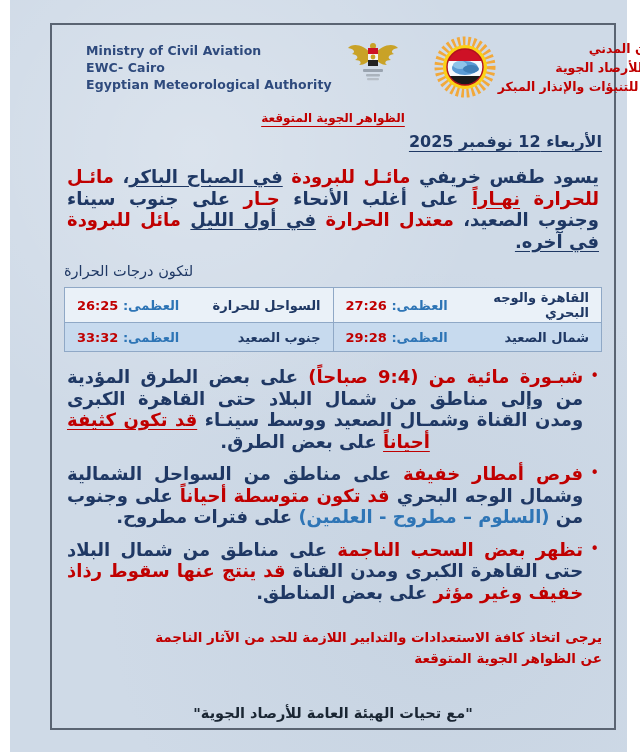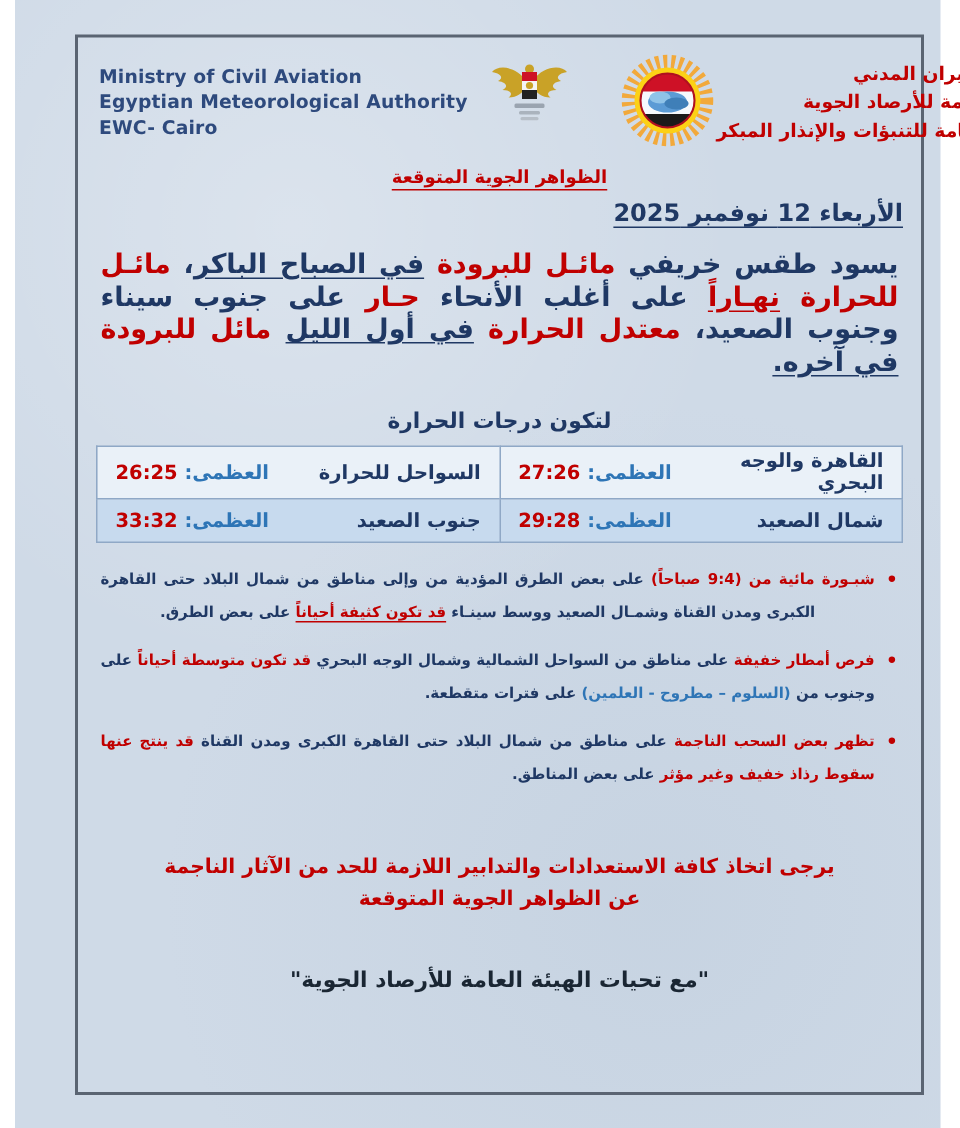--- a/index.html
+++ b/index.html
@@ -22,21 +22,21 @@
   }
   .frame{
     position:absolute;left:40px;top:23px;width:566px;height:707px;
     border:2px solid var(--frame);
     padding:14px 12px 0 12px;
   }
   
   .hdr{display:flex;align-items:flex-start}
   .eng{
     color:var(--eng);font-weight:bold;font-size:12.5px;line-height:17px;
-    margin:3px 0 0 2px;white-space:nowrap;letter-spacing:.1px;
+    margin:3px 0 0 22px;white-space:nowrap;letter-spacing:.1px;
   }
   .logo-eagle{margin:1px 0 0 14px;flex:none}
   .logo-sun{margin:-4px 0 0 34px;flex:none}
   .ara{
     margin-right:auto;margin-left:2px;direction:rtl;text-align:right;
     color:var(--red);font-weight:bold;font-size:12.5px;line-height:19px;white-space:nowrap;
   }
   
   .title{
     margin-top:12px;text-align:center;direction:rtl;
@@ -47,64 +47,64 @@
     margin-top:7px;direction:rtl;
     color:var(--navy);font-weight:bold;font-size:16px;
     text-decoration:underline;text-underline-offset:4px;
   }
   
   .rich{direction:rtl;text-align:justify;text-align-last:right;font-weight:bold}
   .intro{margin-top:15px;font-size:18px;line-height:21.5px;padding:0 3px;color:var(--navy)}
   .run-red{color:var(--red)} .run-navy{color:var(--navy)} .run-blue{color:var(--blue)}
   .u{text-decoration:underline;text-underline-offset:3px}
   .temps-heading{
-    margin-top:21px;text-align:center;direction:rtl;
-    color:var(--navy);font-weight:bold;font-size:14.5px;
+    margin-top:11px;text-align:left;direction:rtl;
+    color:var(--navy);font-weight:normal;font-size:14.5px;
   }
   
   table.temps{
     width:100%;margin-top:8px;border-collapse:collapse;direction:rtl;
     font-size:13px;font-weight:bold;
   }
   table.temps td{
     border:1px solid var(--tborder);height:29px;padding:2px 12px;width:50%;
   }
   table.temps tr:nth-child(1) td{background:var(--row1)}
   table.temps tr:nth-child(2) td{background:var(--row2)}
   .cellflex{display:flex;justify-content:space-between;align-items:center;direction:rtl}
   .region{color:var(--navy)}
   .maxgrp{direction:rtl;white-space:nowrap}
   .maxlbl{color:var(--blue)} .maxval{color:var(--red)}
   
   .bullets{margin-top:14px;padding:0 3px}
   .bullet{display:flex;direction:rtl;margin-bottom:11px}
   .bullet .dot{color:var(--red);font-size:15px;line-height:21.5px;margin-left:7px;flex:none}
-  .bullet .btxt{flex:1;font-size:10px;line-height:21.5px}
+  .bullet .btxt{flex:1;font-size:18px;line-height:21.5px}
   .bullet:nth-child(1) .btxt{text-align-last:center}
   
   .notice{
-    margin-top:41px;text-align:center;direction:rtl;
+    margin-top:24px;text-align:right;direction:rtl;
     color:var(--red);font-weight:bold;font-size:13.5px;line-height:21px;
   }
   .closing{
     margin-top:36px;text-align:center;direction:rtl;
     color:var(--ink);font-weight:bold;font-size:14.5px;
   }
 </style>
 </head>
 <body>
 
 <div class="paper">
   <div class="frame">
 
     <div class="hdr">
       <div class="eng">
         <div>Ministry of Civil Aviation</div>
+        <div>EWC- Cairo</div>
         <div>Egyptian Meteorological Authority</div>
-        <div>EWC- Cairo</div>
       </div>
 
       <svg class="logo-eagle" width="54" height="52" viewBox="0 0 54 52">
         <path d="M25 14 C18 4, 6 3, 2 8 C8 9, 10 12, 6 14 C12 15, 13 18, 9 20 C15 20, 16 23, 13 25 C19 25, 22 22, 25 18 Z" fill="#C9A227"></path>
         <path d="M29 14 C36 4, 48 3, 52 8 C46 9, 44 12, 48 14 C42 15, 41 18, 45 20 C39 20, 38 23, 41 25 C35 25, 32 22, 29 18 Z" fill="#C9A227"></path>
         <circle cx="27" cy="6" r="3" fill="#C9A227"></circle>
         <rect x="22" y="8" width="10" height="18" fill="#CE1126"></rect>
         <rect x="22" y="14" width="10" height="6" fill="#F4F4F4"></rect>
         <rect x="22" y="20" width="10" height="6" fill="#222222"></rect>
         <circle cx="27" cy="17" r="2.4" fill="#C9A227"></circle>
@@ -177,21 +177,21 @@
       </tbody>
     </table>
 
     <div class="bullets">
       <div class="bullet">
         <span class="dot">•</span>
         <span class="btxt rich"><span class="run-red">شبـورة مائية من (9:4 صباحاً) </span><span class="run-navy">على بعض الطرق المؤدية من وإلى مناطق من شمال البلاد حتى القاهرة الكبرى ومدن القناة وشمـال الصعيد ووسط سينـاء </span><span class="run-red u">قد تكون كثيفة أحياناً</span><span class="run-navy"> على بعض الطرق.</span></span>
       </div>
       <div class="bullet">
         <span class="dot">•</span>
-        <span class="btxt rich"><span class="run-red">فرص أمطار خفيفة </span><span class="run-navy">على مناطق من السواحل الشمالية وشمال الوجه البحري </span><span class="run-red">قد تكون متوسطة أحياناً </span><span class="run-navy">على وجنوب من </span><span class="run-blue">(السلوم – مطروح - العلمين)</span><span class="run-navy"> على فترات متقطعة.</span></span>
+        <span class="btxt rich"><span class="run-red">فرص أمطار خفيفة </span><span class="run-navy">على مناطق من السواحل الشمالية وشمال الوجه البحري </span><span class="run-red">قد تكون متوسطة أحياناً </span><span class="run-navy">على وجنوب من </span><span class="run-blue">(السلوم – مطروح - العلمين)</span><span class="run-navy"> على فترات مطروح.</span></span>
       </div>
       <div class="bullet">
         <span class="dot">•</span>
         <span class="btxt rich"><span class="run-red">تظهر بعض السحب الناجمة </span><span class="run-navy">على مناطق من شمال البلاد حتى القاهرة الكبرى ومدن القناة </span><span class="run-red">قد ينتج عنها سقوط رذاذ خفيف وغير مؤثر </span><span class="run-navy">على بعض المناطق.</span></span>
       </div>
     </div>
 
     <div class="notice">
       <div>يرجى اتخاذ كافة الاستعدادات والتدابير اللازمة للحد من الآثار الناجمة</div>
       <div>عن الظواهر الجوية المتوقعة</div>

